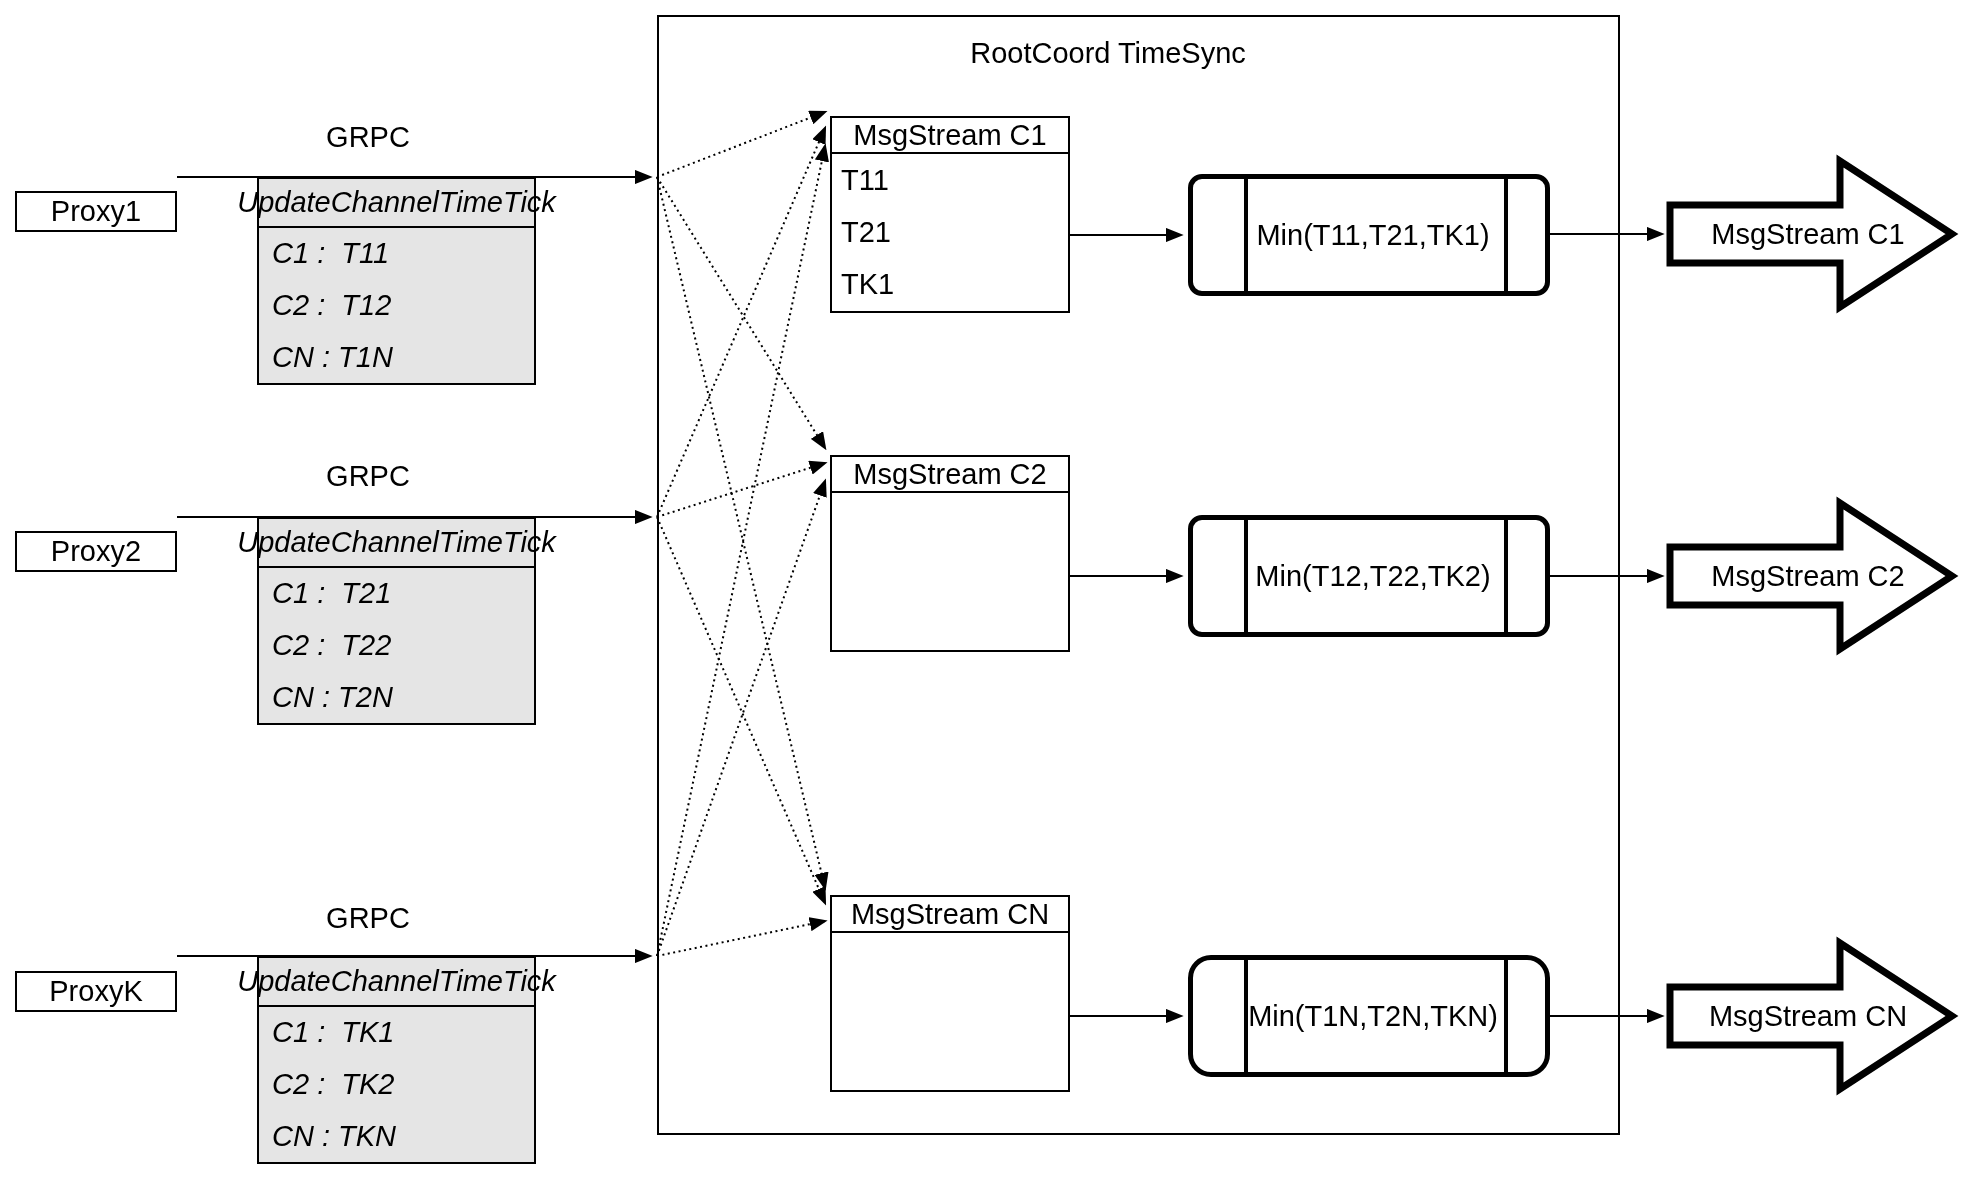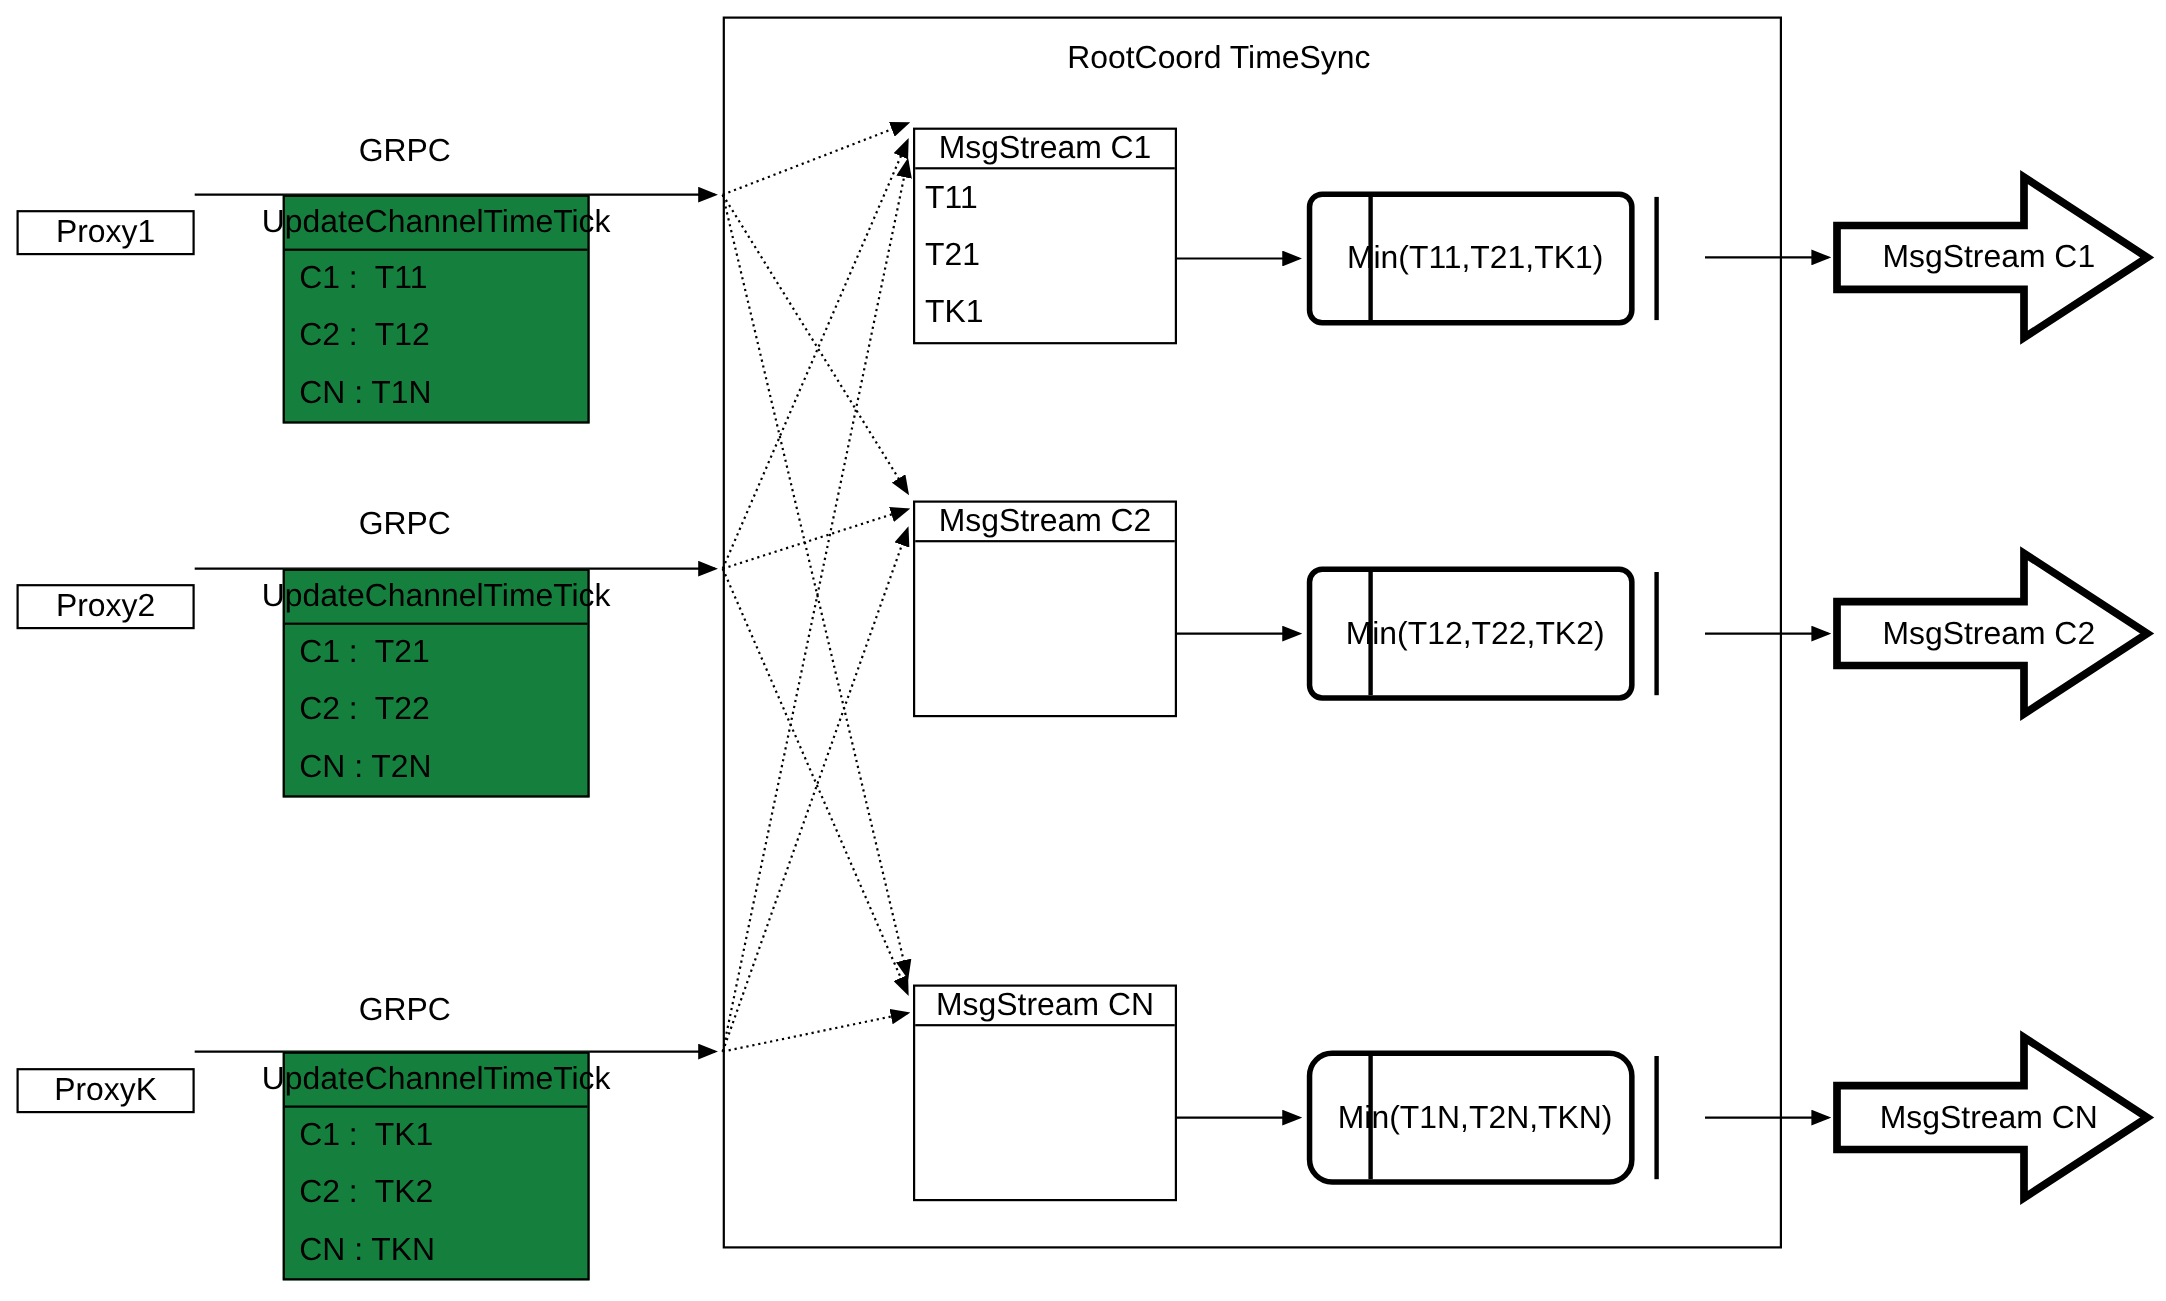--- a/index.html
+++ b/index.html
@@ -25,22 +25,22 @@
   .proxy-box{
     left:15px;width:162px;height:41px;border:2px solid #000;background:#fff;
     display:flex;align-items:center;justify-content:center;margin-top:35px;
   }
   .p1 .proxy-box{top:156px;} .p2 .proxy-box{top:496px;} .p3 .proxy-box{top:936px;}
   
   .grpc-label{left:228px;width:280px;height:28px;line-height:28px;text-align:center;}
   .p1 .grpc-label{top:123px;} .p2 .grpc-label{top:462px;} .p3 .grpc-label{top:904px;}
   
   .ptable{
-    left:257px;width:279px;height:208px;border:2px solid #000;background:#15803d;
-    display:flex;flex-direction:column;
+    left:257px;width:279px;height:208px;border:2px solid #000;background:#e5e5e5;
+    display:flex;flex-direction:column;font-style:italic;
   }
   .p1 .ptable{top:177px;} .p2 .ptable{top:517px;} .p3 .ptable{top:956px;}
   .ptable .hdr{
     height:49px;border-bottom:2px solid #000;display:flex;
     align-items:center;justify-content:center;white-space:pre;
   }
   .ptable .rows{flex:1;display:flex;flex-direction:column;}
   .ptable .rows .cell{flex:1;display:flex;align-items:center;padding-left:13px;white-space:pre;}
   
   .stable{
@@ -49,21 +49,21 @@
   }
   .s1 .stable{top:116px;} .s2 .stable{top:455px;} .s3 .stable{top:895px;}
   .stable .hdr{
     height:36px;border-bottom:2px solid #000;display:flex;
     align-items:center;justify-content:center;white-space:pre;
   }
   .stable .rows{flex:1;display:flex;flex-direction:column;}
   .stable .rows .cell{flex:1;display:flex;align-items:center;padding-left:9px;white-space:pre;}
   
   .minbox{
-    left:1188px;width:298px;height:122px;border:5px solid #000;border-radius:14px;
+    left:1188px;width:362px;height:122px;border:5px solid #000;border-radius:14px;
     background:#fff;
   }
   .s1 .minbox{top:174px;} .s2 .minbox{top:515px;} .s3 .minbox{top:955px;border-radius:23px;}
   .minbox .vbar{position:absolute;top:0;bottom:0;width:4px;background:#000;}
   .minbox .vbar.left{left:51px;} .minbox .vbar.right{left:311px;}
   .minbox .lbl{
     position:absolute;left:55px;right:47px;top:0;bottom:0;
     display:flex;align-items:center;justify-content:center;white-space:pre;
   }
   

